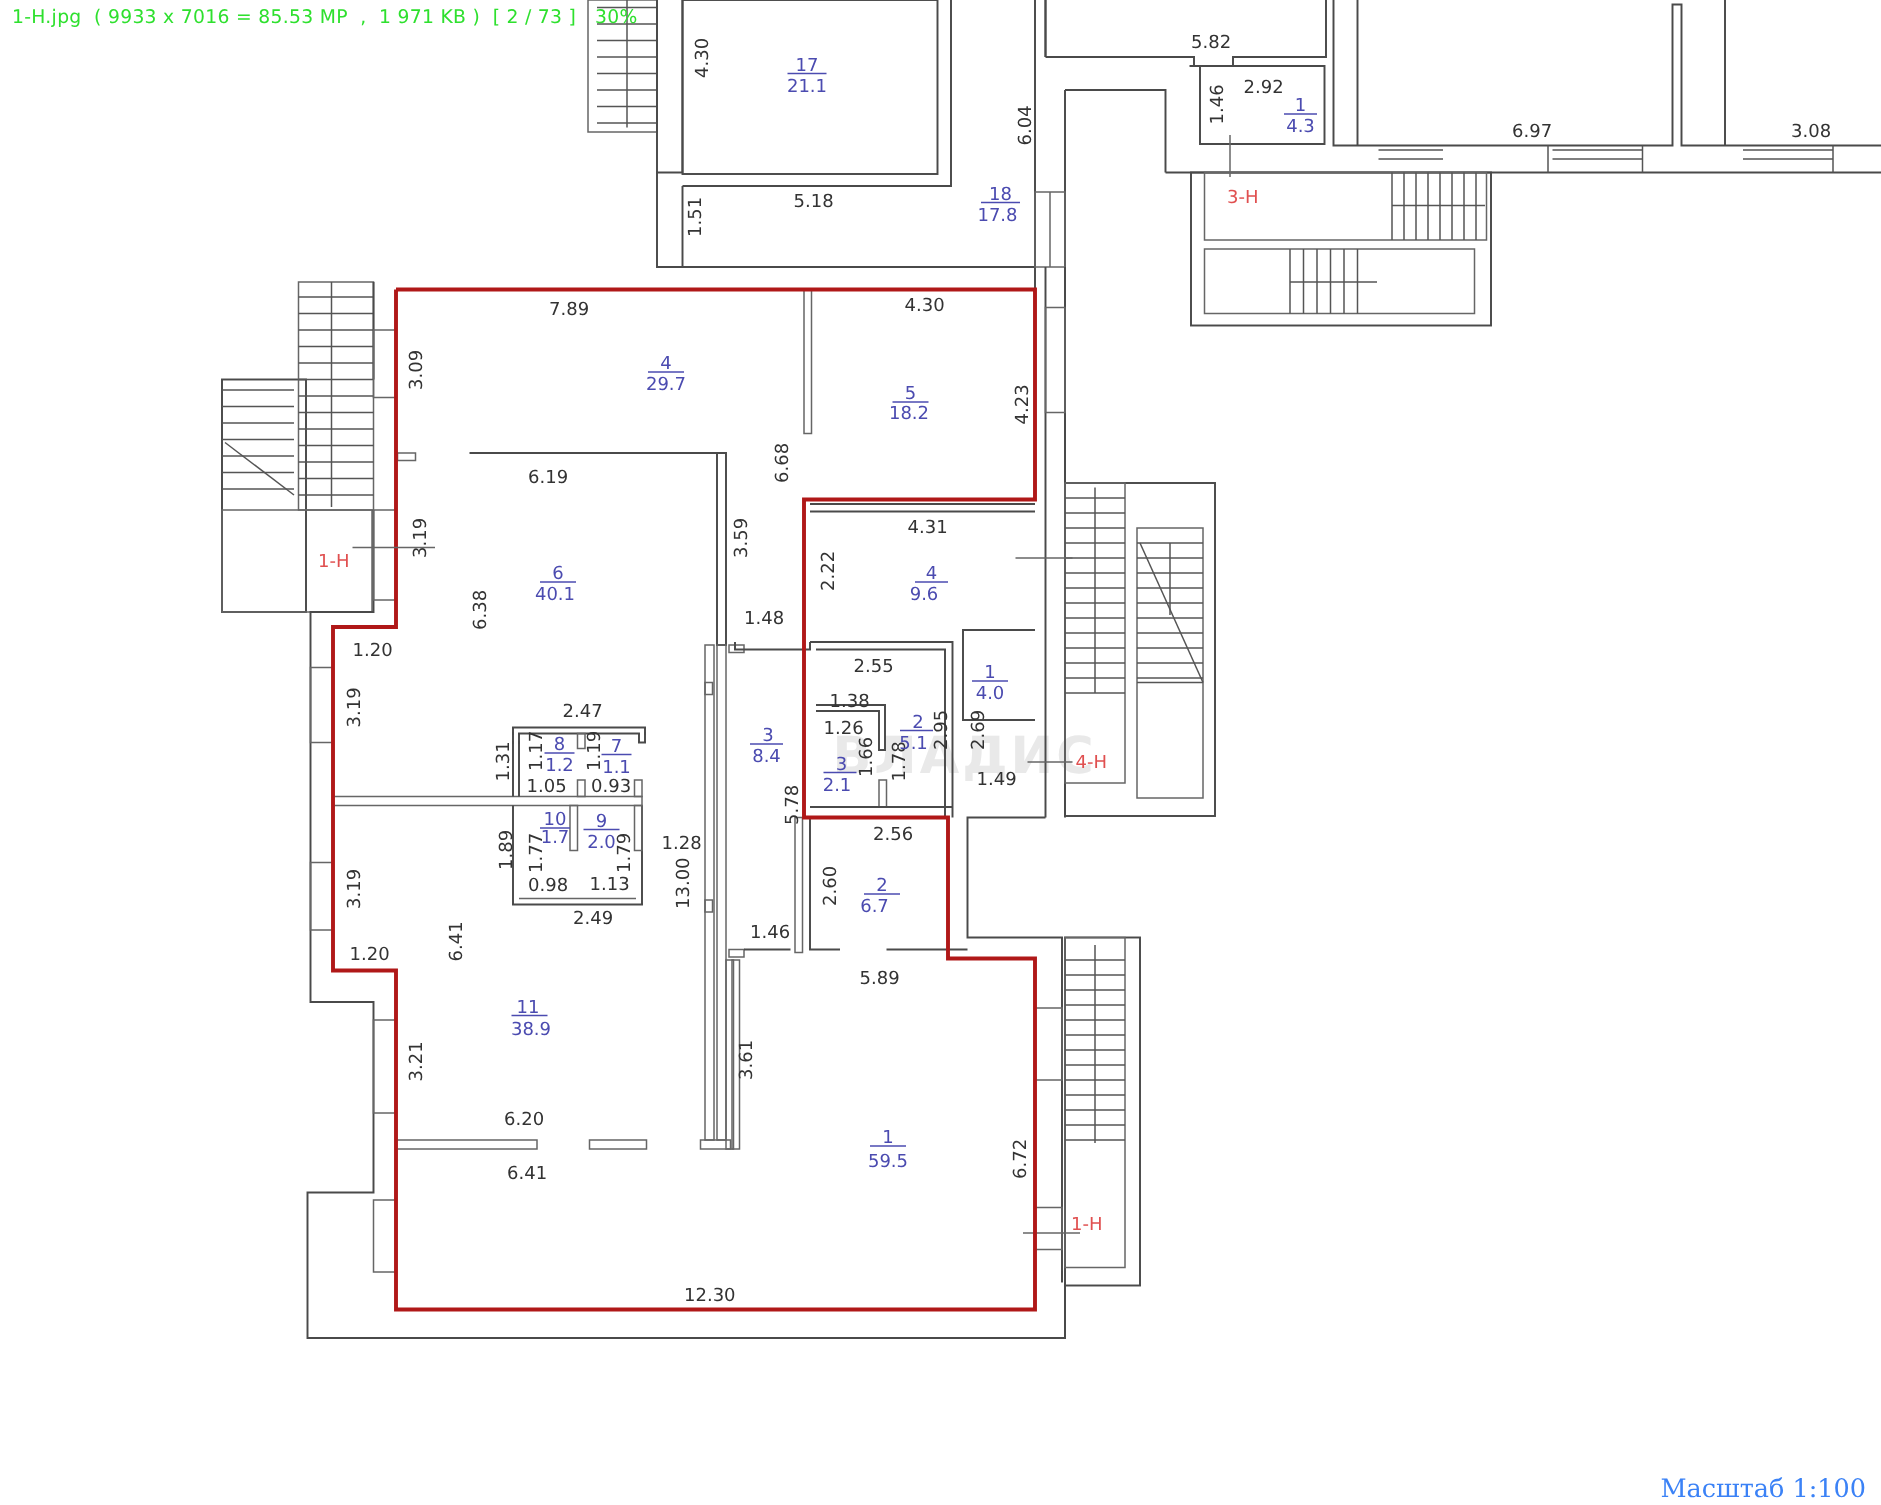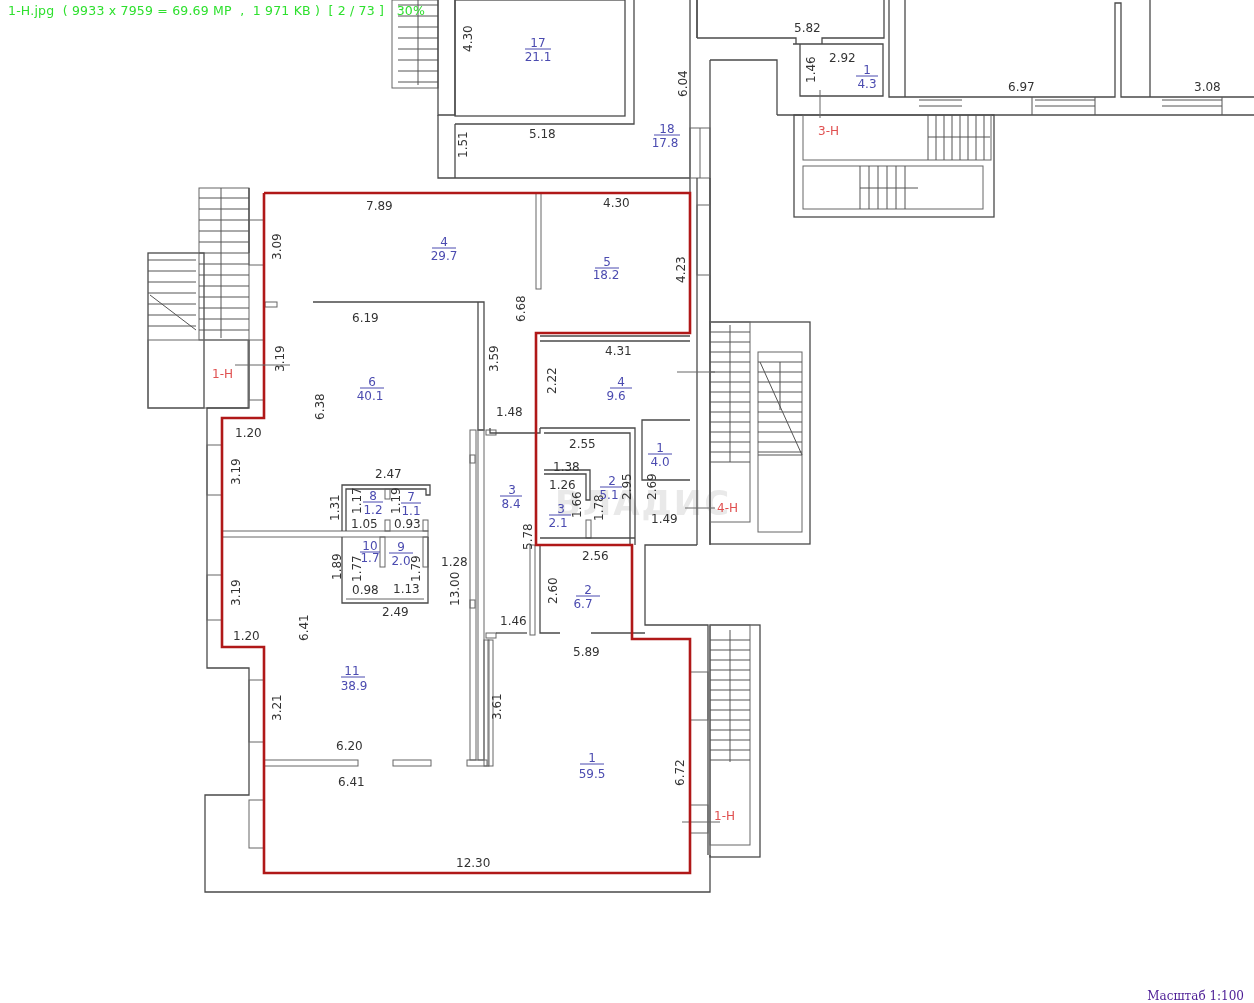--- a/index.html
+++ b/index.html
@@ -7,27 +7,27 @@
   #viewer-caption { position:absolute; left:8px; top:3px; font-family:"DejaVu Sans", sans-serif; font-size:12.5px; color:#2ee02e; letter-spacing:0.2px; white-space:pre; z-index:5; }
   #plan { position:absolute; left:0; top:0; width:1254px; height:1003px; }
   .wall { fill:none; stroke:#4a4a4a; stroke-width:1.3; }
   .wall-thin { fill:none; stroke:#666; stroke-width:1; }
   .bound { fill:none; stroke:#b01818; stroke-width:2.6; stroke-linejoin:miter; }
   .dim { font-family:"DejaVu Sans", sans-serif; font-size:12px; fill:#333; }
   .room-num, .room-area { font-family:"DejaVu Sans", sans-serif; font-size:12px; fill:#4b4bb0; text-anchor:middle; }
   .room-line { stroke:#4b4bb0; stroke-width:1; }
   .exit-label { font-family:"DejaVu Sans", sans-serif; font-size:12px; fill:#e05050; }
   .stair { stroke:#555; stroke-width:1; fill:none; }
-  #scale-label { position:absolute; right:10px; bottom:0px; font-family:"DejaVu Serif", serif; font-size:12px; color:#4c1d95; }
+  #scale-label { position:absolute; right:10px; bottom:0px; font-family:"DejaVu Serif", serif; font-size:17px; color:#3b82f6; }
   .watermark { font-family:"DejaVu Sans", sans-serif; font-size:34px; fill:#e9e9e9; font-weight:bold; letter-spacing:2px; }
 </style>
 </head>
 <body>
 
-<div id="viewer-caption">1-H.jpg  ( 9933 x 7959 = 69.69 MP  ,  1 971 KB )  [ 2 / 73 ]   30%</div>
+<div id="viewer-caption">1-H.jpg  ( 9933 x 7016 = 85.53 MP  ,  1 971 KB )  [ 2 / 73 ]   30%</div>
 
 <svg id="plan" viewBox="0 0 1254 1003" xmlns="http://www.w3.org/2000/svg">
 
   <text class="watermark" x="555" y="515">ВЛАДИС</text>
 
   <g>
 
     <rect class="wall-thin" x="392" y="0" width="46" height="88"></rect>
     <g class="stair">
       <line x1="398" y1="5" x2="438" y2="5"></line>

